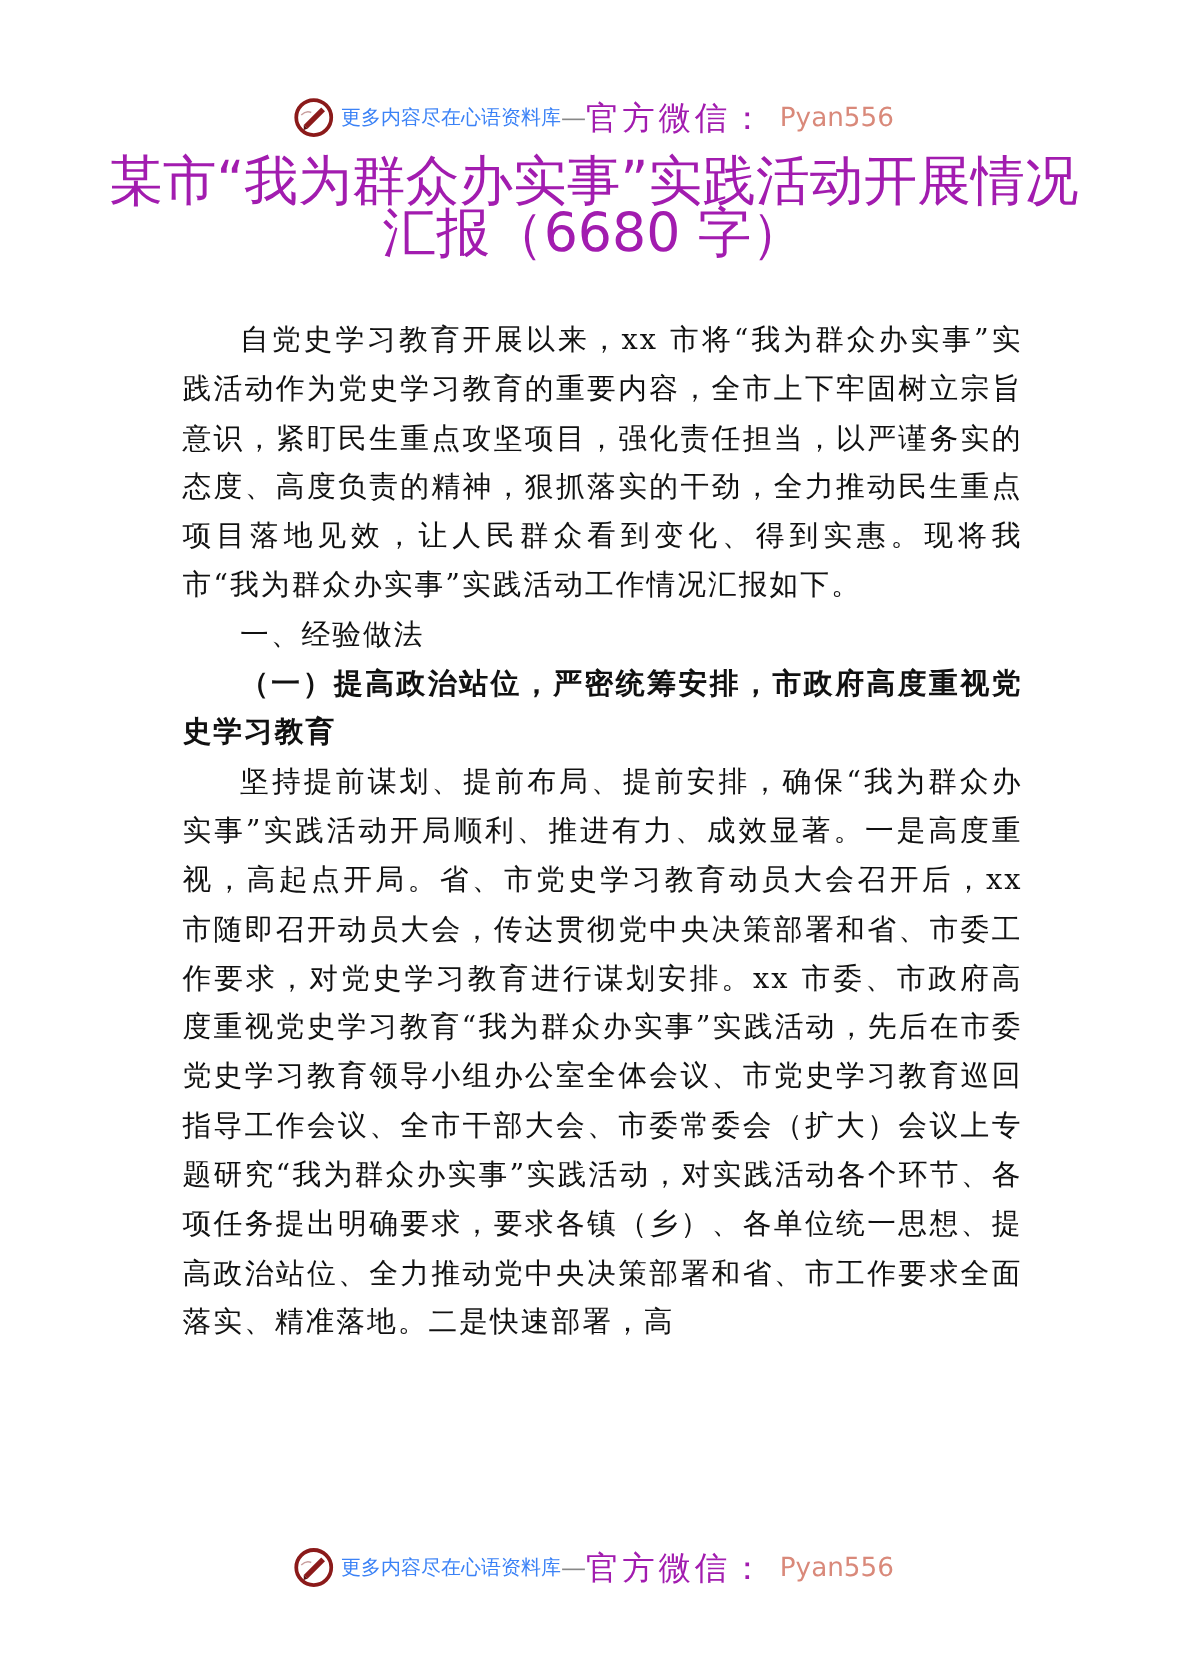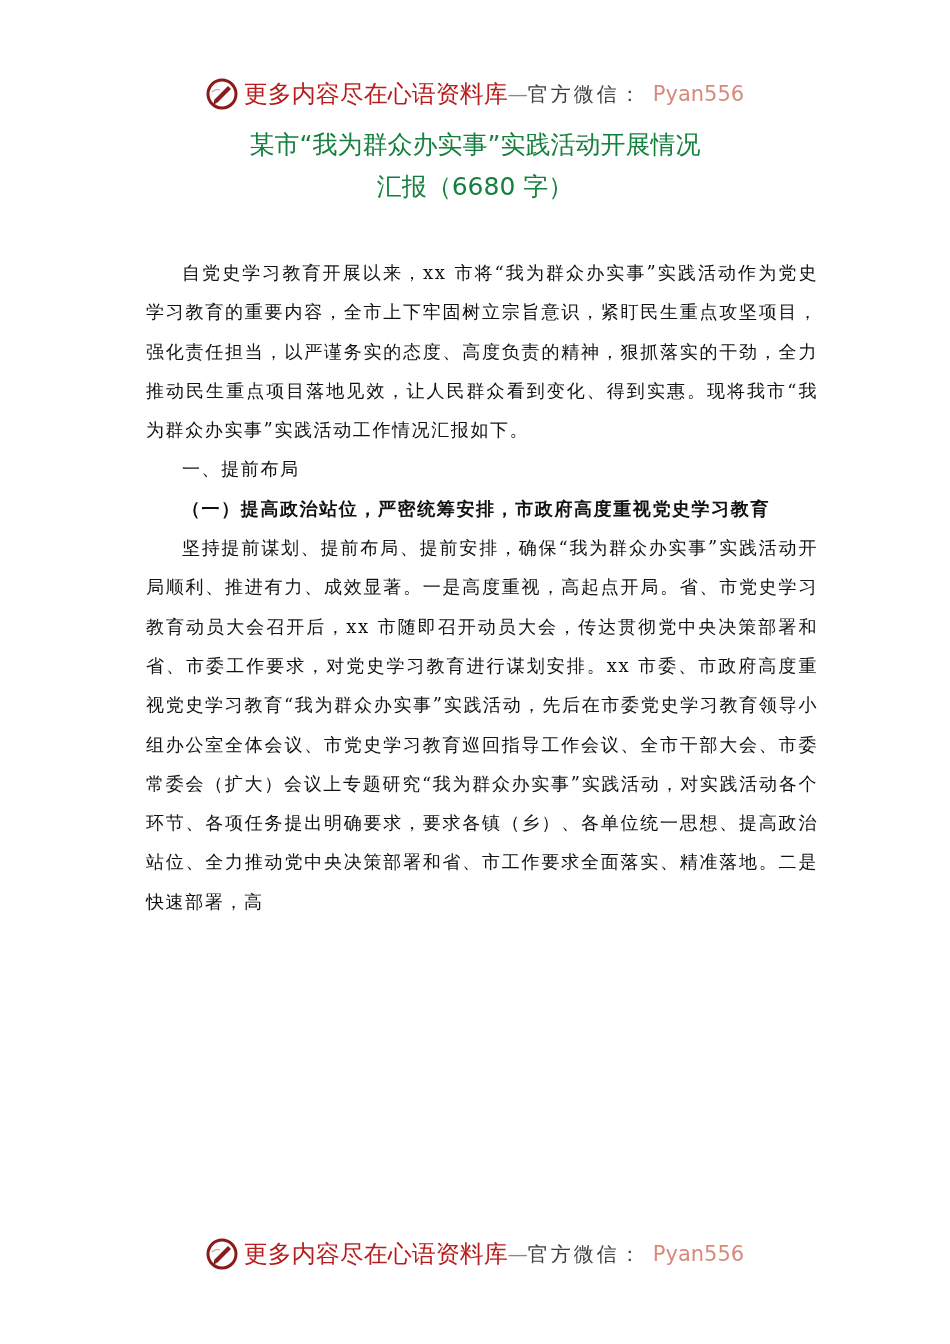--- a/index.html
+++ b/index.html
@@ -27,60 +27,60 @@
     .banner.top { top: 74px; }
     .banner.bottom { top: 1234px; }
     .banner .logo {
       width: 32px;
       height: 32px;
       margin-right: 6px;
       display: inline-block;
     }
     .banner .promo {
       font-family: Liberation Sans, sans-serif;
-      font-size: 24px;
-      color: #b91c1c;
+      font-size: 16px;
+      color: #3b82f6;
       letter-spacing: 0px;
     }
     .banner .dash {
       font-size: 20px;
       color: #888888;
       font-family: "DejaVu Serif", serif;
     }
     .banner .official {
       font-family: Liberation Sans, sans-serif;
-      font-size: 20px;
-      color: #404040;
+      font-size: 26px;
+      color: #a21caf;
       letter-spacing: 3px;
     }
     .banner .handle {
       font-family: "DejaVu Sans", sans-serif;
       font-size: 21px;
       color: #d9897a;
       margin-left: 10px;
     }
     .title {
       position: absolute;
       left: 0;
       top: 124px;
       width: 950px;
       text-align: center;
       font-family: "DejaVu Sans", sans-serif;
-      font-size: 25px;
+      font-size: 43px;
       line-height: 42px;
-      color: #15803d;
+      color: #a21caf;
       margin: 0;
       font-weight: normal;
     }
     .content {
       position: absolute;
       left: 146px;
       top: 253px;
       width: 672px;
-      font-size: 18px;
+      font-size: 23px;
       line-height: 39.3px;
       letter-spacing: 1.6px;
       text-align: justify;
     }
     .content p {
       margin: 0;
     }
     .indent {
       text-indent: 2em;
     }
@@ -111,21 +111,21 @@
   <span class="handle">Pyan556</span>
 </div>
 
 <h1 class="title">
   <span>某市“我为群众办实事”实践活动开展情况</span><br>
   <span>汇报（6680 字）</span>
 </h1>
 
 <div class="content">
   <p class="indent">自党史学习教育开展以来，xx 市将“我为群众办实事”实践活动作为党史学习教育的重要内容，全市上下牢固树立宗旨意识，紧盯民生重点攻坚项目，强化责任担当，以严谨务实的态度、高度负责的精神，狠抓落实的干劲，全力推动民生重点项目落地见效，让人民群众看到变化、得到实惠。现将我市“我为群众办实事”实践活动工作情况汇报如下。</p>
-  <p class="heading1">一、提前布局</p>
+  <p class="heading1">一、经验做法</p>
   <p class="heading2">（一）提高政治站位，严密统筹安排，市政府高度重视党史学习教育</p>
   <p class="indent">坚持提前谋划、提前布局、提前安排，确保“我为群众办实事”实践活动开局顺利、推进有力、成效显著。一是高度重视，高起点开局。省、市党史学习教育动员大会召开后，xx 市随即召开动员大会，传达贯彻党中央决策部署和省、市委工作要求，对党史学习教育进行谋划安排。xx 市委、市政府高度重视党史学习教育“我为群众办实事”实践活动，先后在市委党史学习教育领导小组办公室全体会议、市党史学习教育巡回指导工作会议、全市干部大会、市委常委会（扩大）会议上专题研究“我为群众办实事”实践活动，对实践活动各个环节、各项任务提出明确要求，要求各镇（乡）、各单位统一思想、提高政治站位、全力推动党中央决策部署和省、市工作要求全面落实、精准落地。二是快速部署，高</p>
 </div>
 
 <div class="banner bottom">
   <svg class="logo" viewBox="0 0 32 32">
     <circle cx="16" cy="16" r="14" fill="none" stroke="#8b1a1a" stroke-width="3"></circle>
     <path d="M8 22 L22 8 L25 11 L11 25 Z" fill="#8b1a1a"></path>
     <path d="M6 14 Q10 10 14 12" fill="none" stroke="#c9a0a0" stroke-width="1.2"></path>
     <path d="M8 26 L11 25 L8 22 Z" fill="#5a0f0f"></path>

